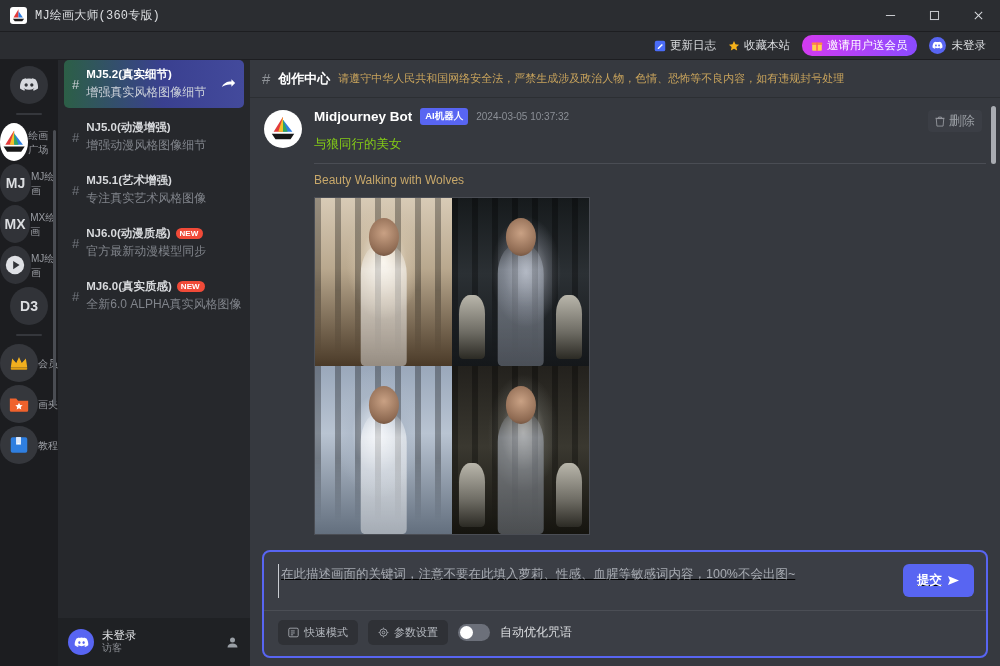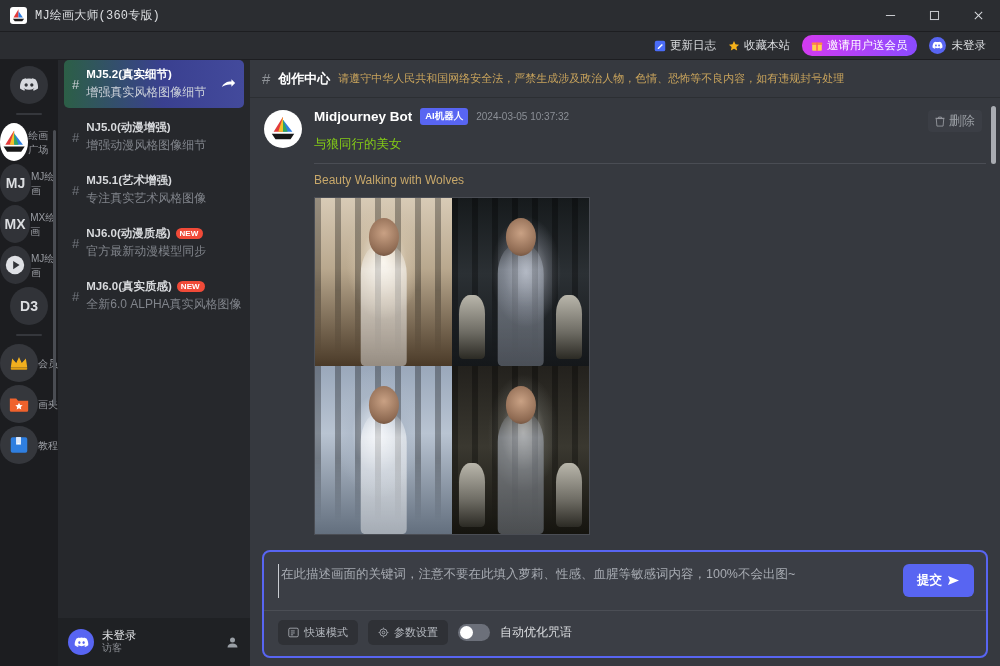--- a/index.html
+++ b/index.html
@@ -199,21 +199,21 @@
   }
 
   .msg-vscroll { position: absolute; right: 4px; top: 8px; width: 5px; height: 58px; background: #a9acb2; border-radius: 3px; }
 
   
   .composer-wrap { position: absolute; left: 12px; right: 12px; bottom: 8px; }
   .composer {
     background: #3b3e45; border: 2px solid #5865f2; border-radius: 8px;
     display: flex; flex-direction: column; overflow: hidden;
   }
-  .comp-top { display: flex; align-items: flex-start; padding: 12px 12px 12px 14px; gap: 28px; }
+  .comp-top { display: flex; align-items: flex-start; padding: 12px 12px 12px 14px; gap: 28px; text-decoration: underline; }
   .comp-input {
     flex: 1; color: #a7abb2; font-size: 12.5px; min-height: 34px; padding-top: 2px;
     border-left: 1px solid #c9ccd1; padding-left: 2px;
   }
   .btn-submit {
     background: #5865f2; color: #fff; font-size: 12.5px; font-weight: bold;
     border-radius: 6px; padding: 8px 14px; display: flex; align-items: center; gap: 5px;
     white-space: nowrap;
   }
   .comp-bottom { display: flex; align-items: center; gap: 10px; padding: 9px 12px 11px 14px; border-top: 1px solid #4b4e55; }

